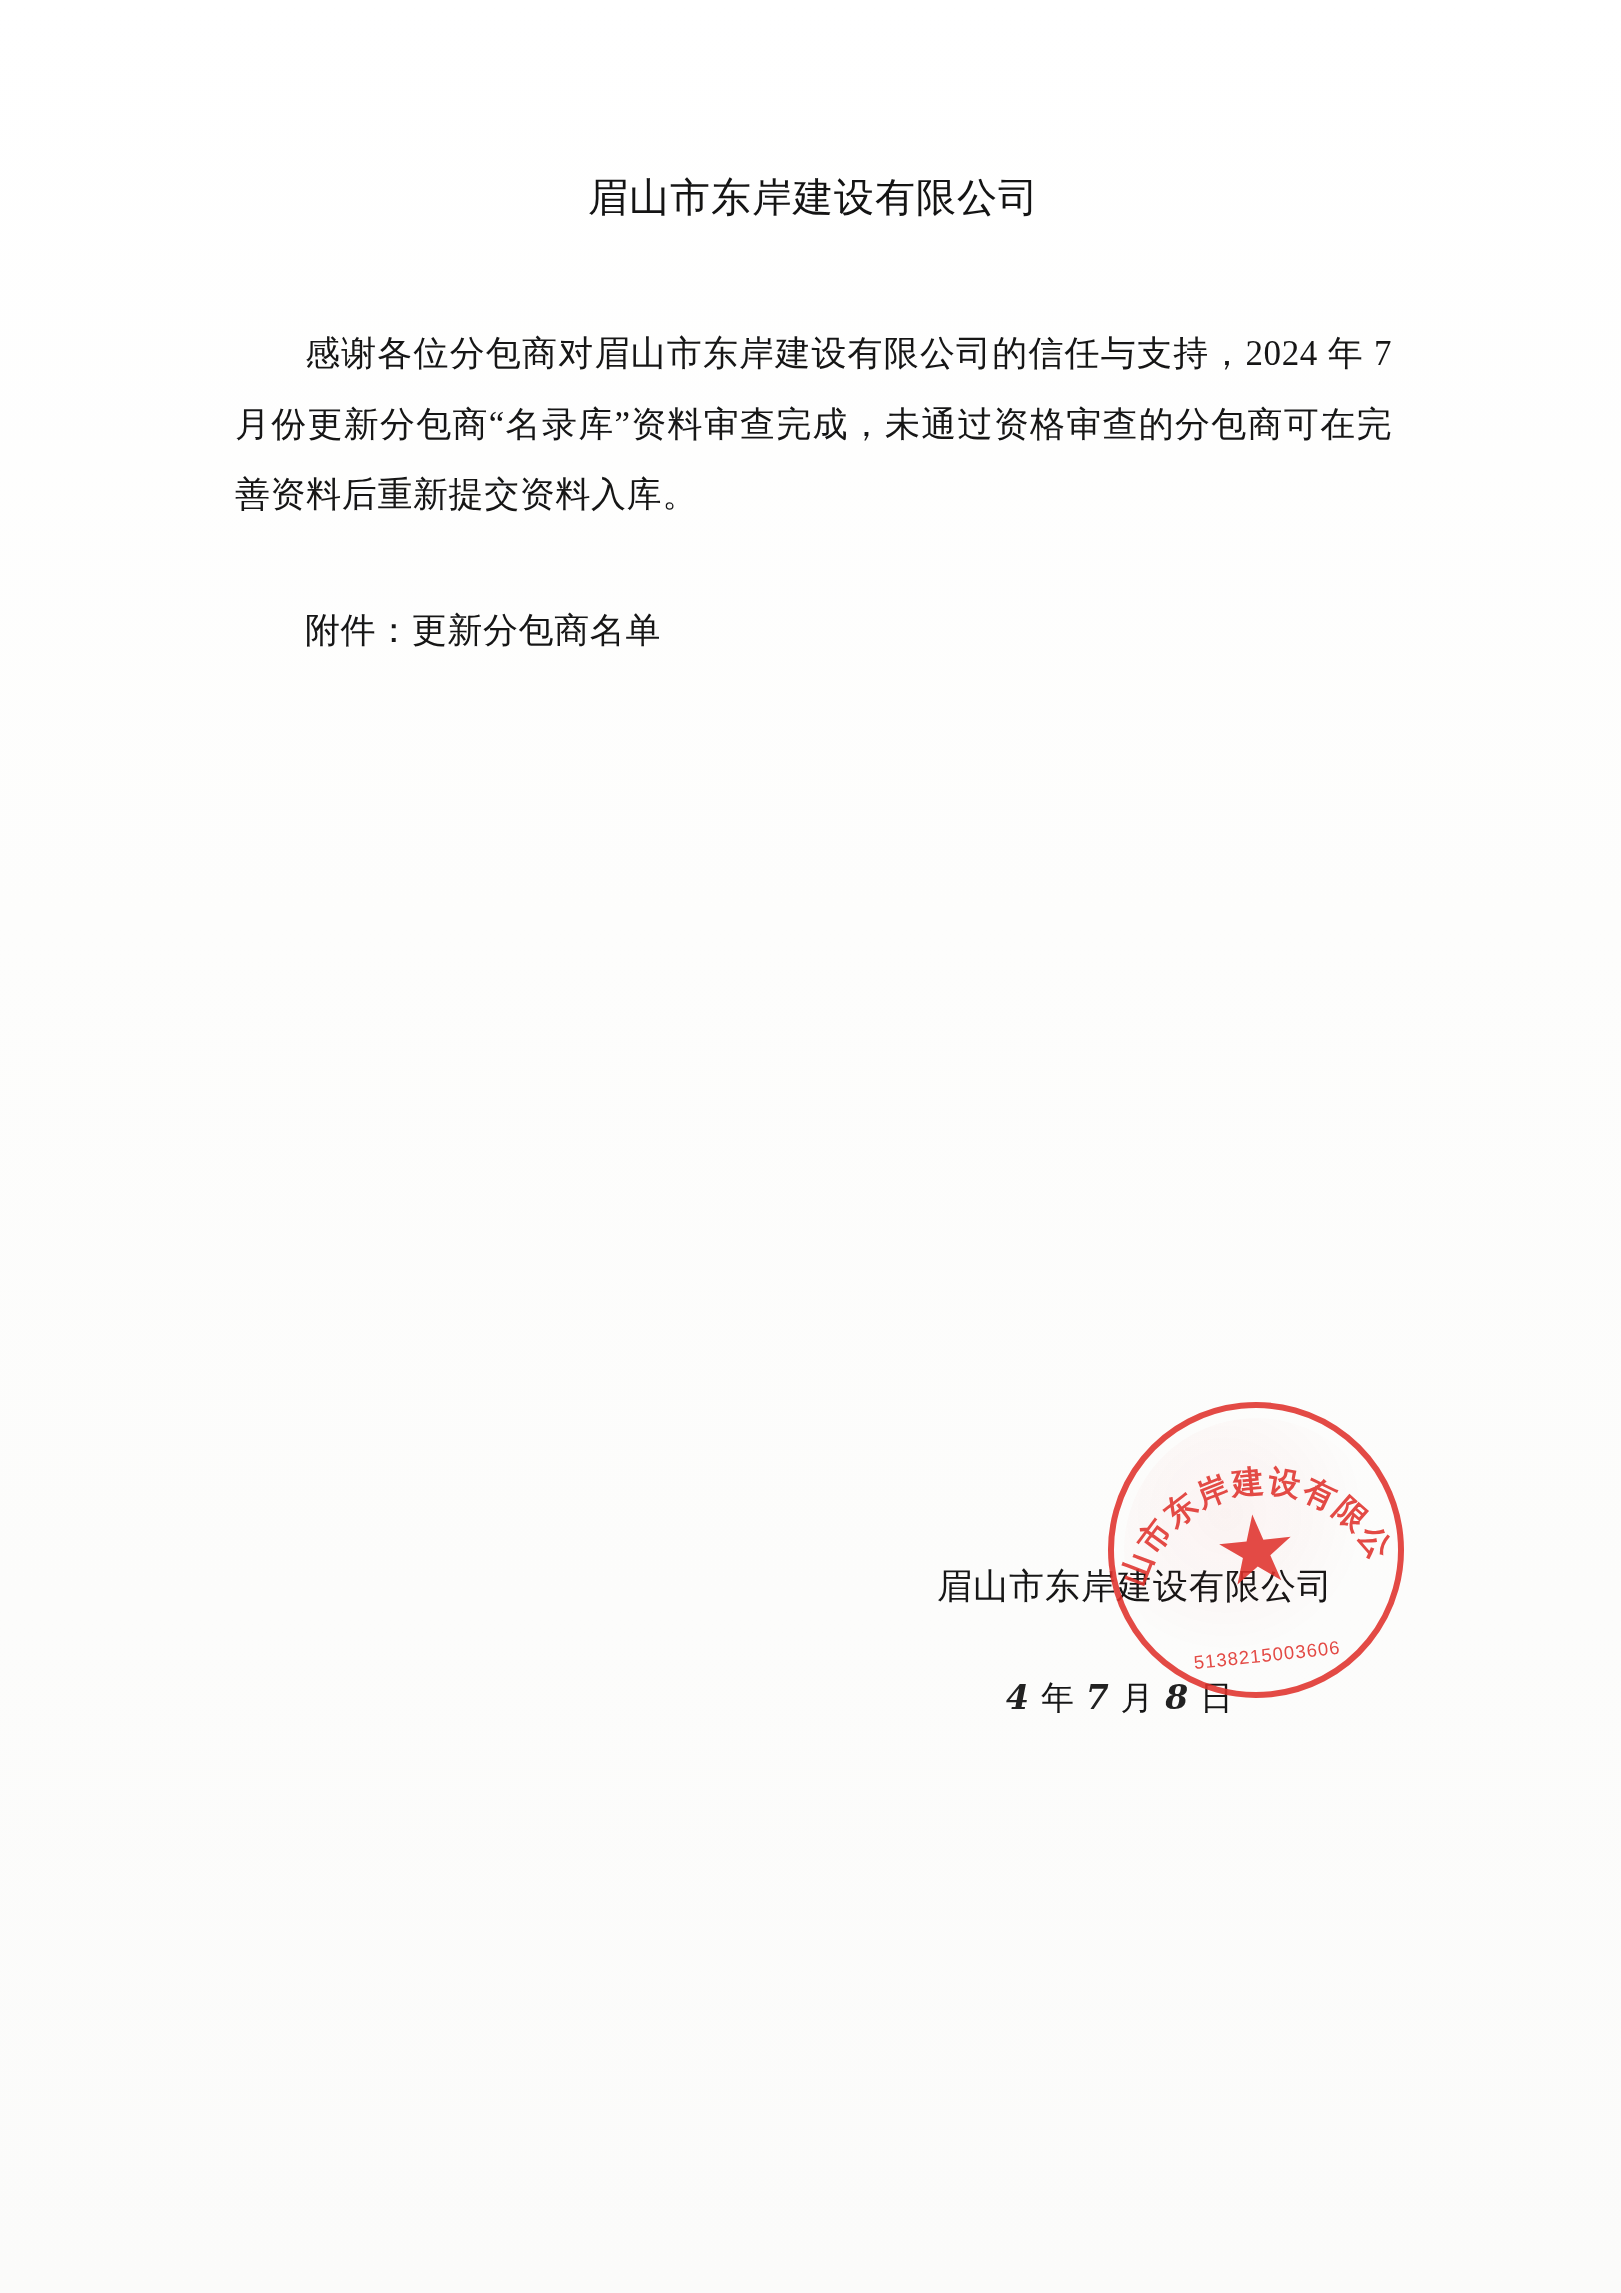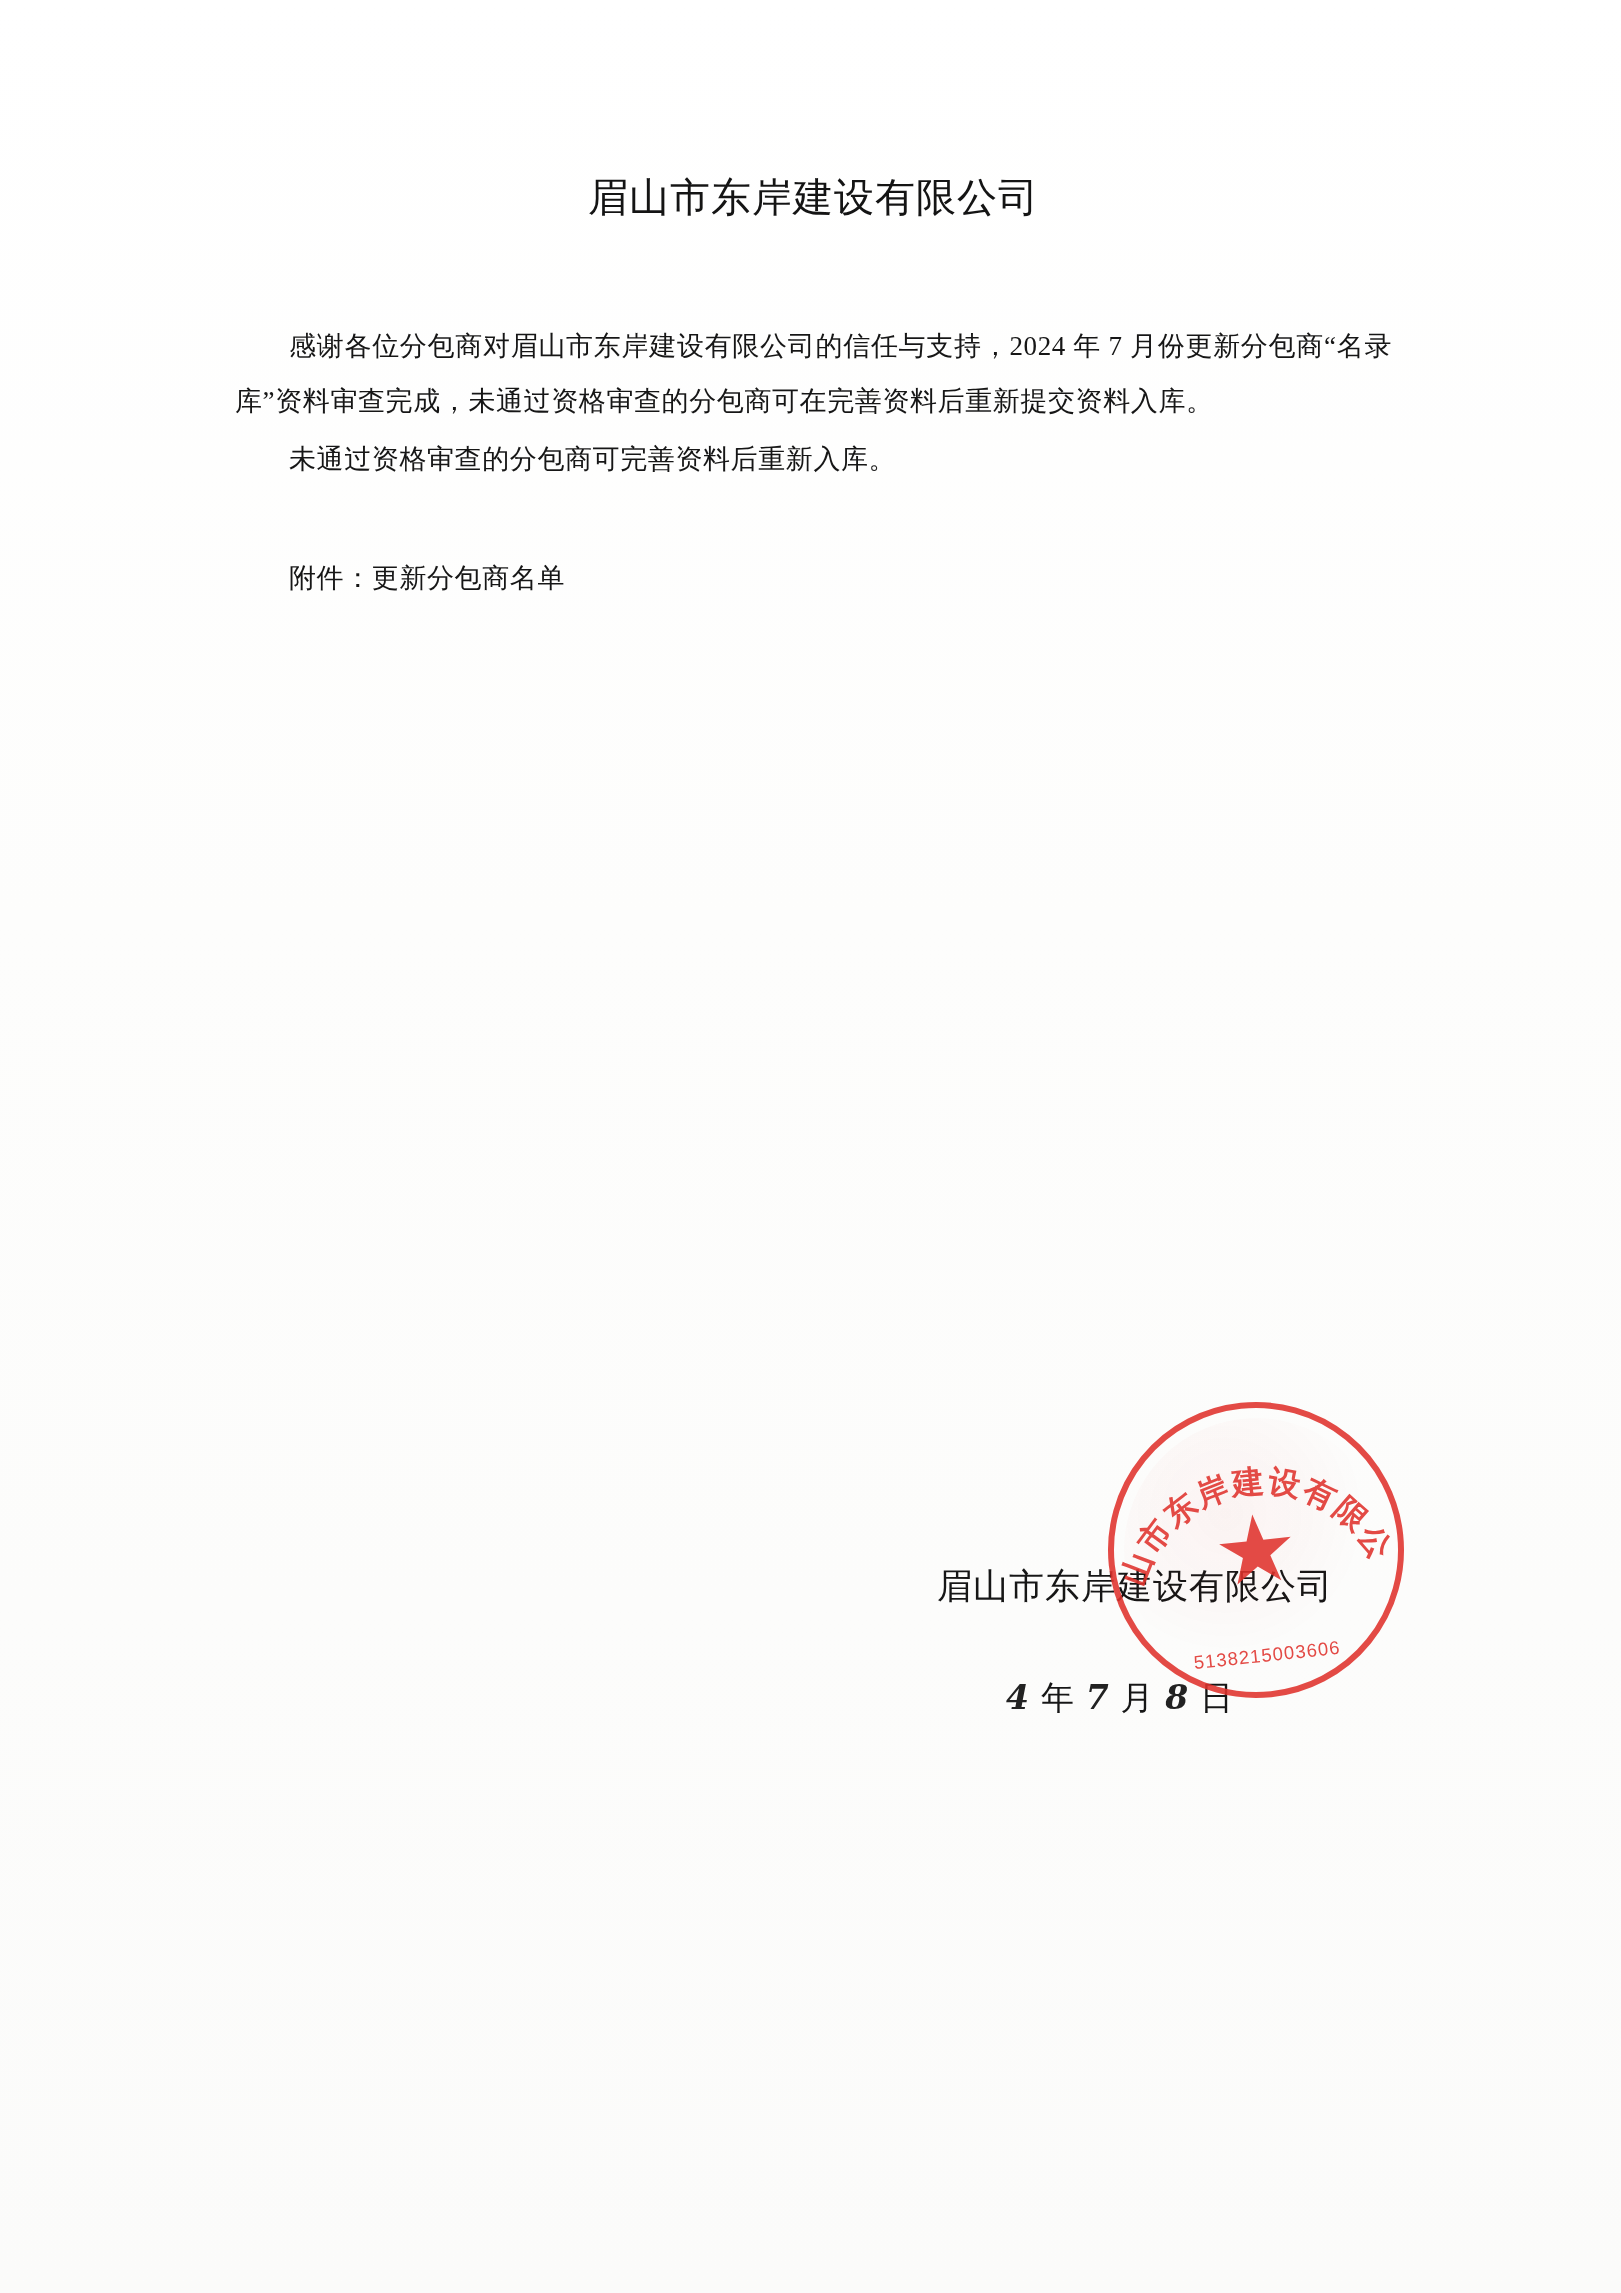--- a/index.html
+++ b/index.html
@@ -44,21 +44,21 @@
     color: #141414;
     font-family: "Liberation Serif", "DejaVu Serif", serif;
   }
   .title-line-1 { margin-bottom: 9.8px; }
   .title-line-2 { }
 
   .paragraphs {
     margin-top: 90px;
   }
   .para {
-    font-size: 27px;
+    font-size: 35px;
     line-height: 2.02;
     text-align: justify;
     text-justify: inter-ideograph;
     text-indent: 2em;
     color: #161616;
     margin: 0 0 3.9px 0;
     letter-spacing: 0.6px;
   }
   .para-attachment {
     margin-top: 65px;
@@ -160,21 +160,20 @@
 <div class="page">
 
   <div class="doc-body">
 
     <div class="title">
       <div class="title-line-1">眉山市东岸建设有限公司</div>
     </div>
 
     <div class="paragraphs">
       <p class="para">感谢各位分包商对眉山市东岸建设有限公司的信任与支持，2024 年 7 月份更新分包商“名录库”资料审查完成，未通过资格审查的分包商可在完善资料后重新提交资料入库。</p>
-      <p class="para">未通过资格审查的分包商可完善资料后重新入库。</p>
       <p class="para para-attachment">附件：更新分包商名单</p>
     </div>
 
   </div>
 
   <div class="signature-block">
     <div class="sign-company">眉山市东岸建设有限公司</div>
     <div class="sign-date">
       <span class="hand">4</span><span>年</span><span class="hand">7</span><span>月</span><span class="hand">8</span><span>日</span>
     </div>

